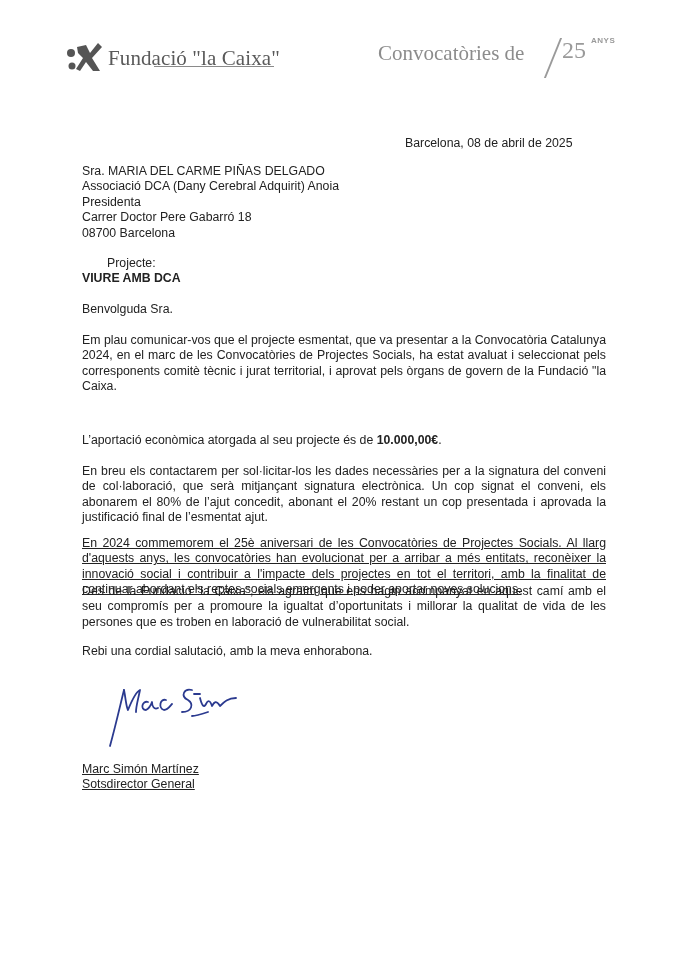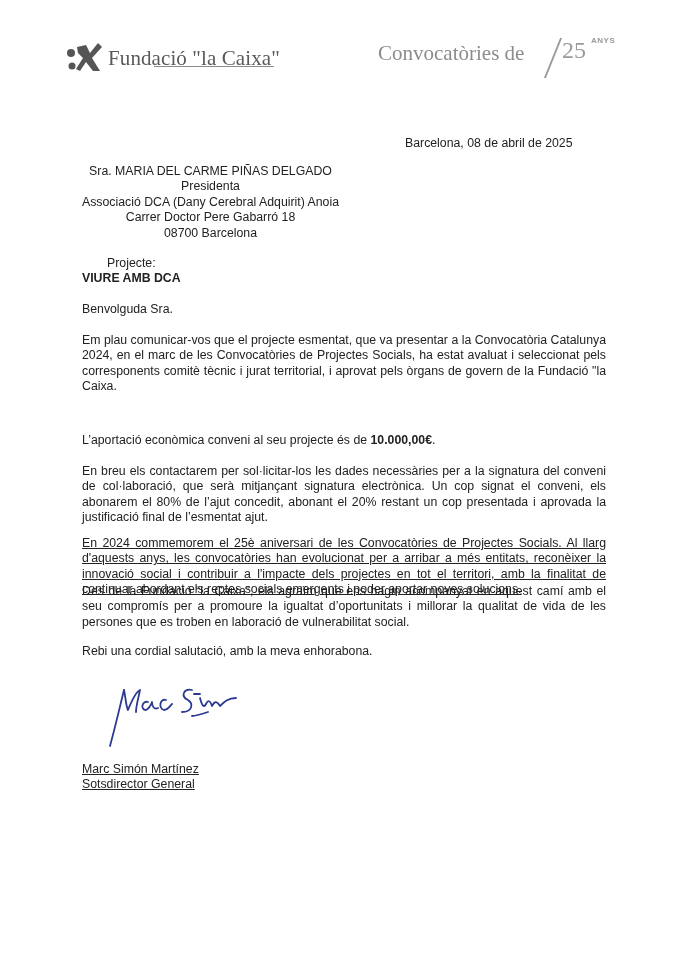--- a/index.html
+++ b/index.html
@@ -108,21 +108,21 @@
     }
     .date {
       left: 405px;
       top: 136px;
       white-space: nowrap;
     }
     .recipient {
       left: 82px;
       top: 164px;
     }
-    .recipient div { white-space: nowrap; text-align: center; }
+    .recipient div { white-space: nowrap; }
     .project {
       left: 82px;
       top: 256px;
       text-align: center;
     }
     .project-name { font-weight: bold; }
     .greeting {
       left: 82px;
       top: 302px;
     }
@@ -171,36 +171,36 @@
     <div class="convo-line1">Convocatòries de</div>
     <div class="slash"></div>
     <div class="big25">25</div>
     <div class="anys">ANYS</div>
   </div>
 
   <div class="txt date">Barcelona, 08 de abril de 2025</div>
 
   <div class="txt recipient">
     <div>Sra. MARIA DEL CARME PIÑAS DELGADO</div>
+    <div>Associació DCA (Dany Cerebral Adquirit) Anoia</div>
     <div>Presidenta</div>
-    <div>Associació DCA (Dany Cerebral Adquirit) Anoia</div>
     <div>Carrer Doctor Pere Gabarró 18</div>
     <div>08700 Barcelona</div>
   </div>
 
   <div class="txt project">
     <div>Projecte:</div>
     <div class="project-name">VIURE AMB DCA</div>
   </div>
 
   <div class="txt greeting">Benvolguda Sra.</div>
 
   <div class="txt para p1">Em plau comunicar-vos que el projecte esmentat, que va presentar a la Convocatòria Catalunya 2024, en el marc de les Convocatòries de Projectes Socials, ha estat avaluat i seleccionat pels corresponents comitè tècnic i jurat territorial, i aprovat pels òrgans de govern de la Fundació "la Caixa.</div>
 
-  <div class="txt para p2"><span>L’aportació econòmica conveni al seu projecte és de </span><b>10.000,00€</b><span>.</span></div>
+  <div class="txt para p2"><span>L’aportació econòmica atorgada al seu projecte és de </span><b>10.000,00€</b><span>.</span></div>
 
   <div class="txt para p3">En breu els contactarem per sol·licitar-los les dades necessàries per a la signatura del conveni de col·laboració, que serà mitjançant signatura electrònica. Un cop signat el conveni, els abonarem el 80% de l’ajut concedit, abonant el 20% restant un cop presentada i aprovada la justificació final de l’esmentat ajut.</div>
 
   <div class="txt para p4">En 2024 commemorem el 25è aniversari de les Convocatòries de Projectes Socials. Al llarg d'aquests anys, les convocatòries han evolucionat per a arribar a més entitats, reconèixer la innovació social i contribuir a l'impacte dels projectes en tot el territori, amb la finalitat de continuar abordant els reptes socials emergents i poder aportar noves solucions.</div>
 
   <div class="txt para p5">Des de la Fundació “la Caixa”, els agraïm que ens hagin acompanyat en aquest camí amb el seu compromís per a promoure la igualtat d’oportunitats i millorar la qualitat de vida de les persones que es troben en laboració de vulnerabilitat social.</div>
 
   <div class="txt closing">Rebi una cordial salutació, amb la meva enhorabona.</div>
 
   <svg class="signature" viewBox="0 0 160 80">

